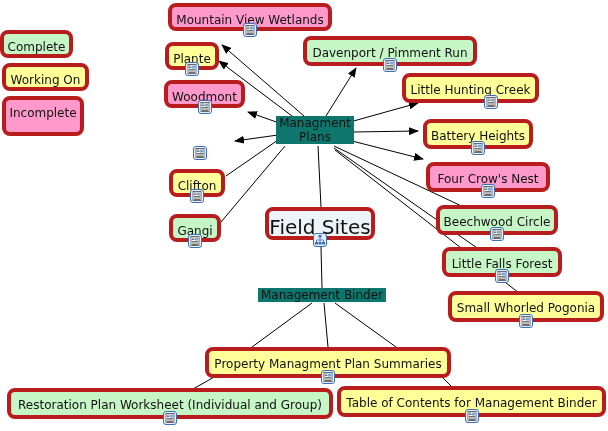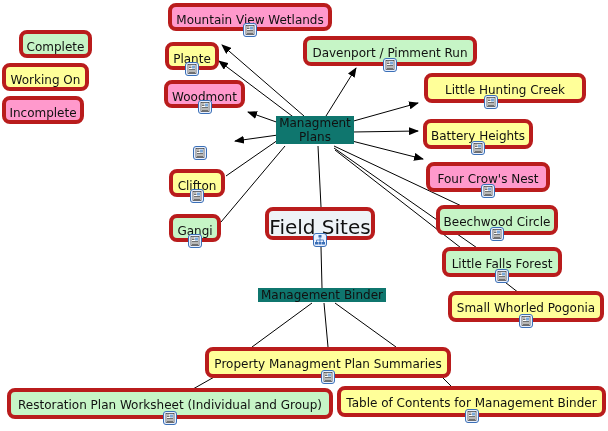--- a/index.html
+++ b/index.html
@@ -44,23 +44,23 @@
       <line x1="335" y1="150" x2="528" y2="300" stroke="#000000" stroke-width="1"></line>
       <line x1="318" y1="146" x2="321" y2="207" stroke="#000000" stroke-width="1"></line>
       <line x1="321" y1="247" x2="322" y2="288" stroke="#000000" stroke-width="1"></line>
       <line x1="312" y1="303" x2="252" y2="347" stroke="#000000" stroke-width="1"></line>
       <line x1="324" y1="303" x2="328" y2="347" stroke="#000000" stroke-width="1"></line>
       <line x1="335" y1="303" x2="396" y2="347" stroke="#000000" stroke-width="1"></line>
       <line x1="216" y1="376" x2="193" y2="389" stroke="#000000" stroke-width="1"></line>
       <line x1="441" y1="376" x2="451" y2="386" stroke="#000000" stroke-width="1"></line>
     </svg>
 
-  <div class="node complete" style="left:19px;top:30px;width:73px;height:28px;"><span>Complete</span></div>
+  <div class="node complete" style="left:0;top:30px;width:73px;height:28px;"><span>Complete</span></div>
   <div class="node working" style="left:2px;top:63px;width:87px;height:28px;"><span>Working On</span></div>
-  <div class="node incomplete" style="left:2px;top:96px;width:82px;height:28px;"><span>Incomplete</span></div>
+  <div class="node incomplete" style="left:2px;top:96px;width:82px;height:40px;"><span>Incomplete</span></div>
 
   <div class="label" style="left:276px;top:116px;width:78px;">
     <div>Managment</div>
     <div>Plans</div>
   </div>
   <div class="label" style="left:258px;top:288px;width:128px;"><span>Management Binder</span></div>
 
   <div class="node root" style="left:265px;top:207px;width:110px;height:33px;"><span>Field Sites</span></div>
   <div class="res-icon" style="left:313px;top:233px;">
     <svg width="12" height="12" viewBox="0 0 12 12">
@@ -71,21 +71,21 @@
         <path d="M6 3.5V6M2.5 6H9.5M2.5 6V8M9.5 6V8M6 6V8" stroke="#3a6fb7" stroke-width="0.8" fill="none"></path>
       </svg>
   </div>
 
   <div class="node incomplete" style="left:168px;top:3px;width:164px;height:28px;"><span>Mountain View Wetlands</span></div>
   <div class="node working" style="left:165px;top:42px;width:54px;height:28px;"><span>Plante</span></div>
   <div class="node incomplete" style="left:164px;top:80px;width:81px;height:28px;"><span>Woodmont</span></div>
   <div class="node working" style="left:169px;top:169px;width:56px;height:28px;"><span>Clifton</span></div>
   <div class="node complete" style="left:169px;top:214px;width:52px;height:28px;text-align:center;"><span>Gangi</span></div>
   <div class="node complete" style="left:303px;top:36px;width:174px;height:30px;"><span>Davenport / Pimment Run</span></div>
-  <div class="node working" style="left:424px;top:73px;width:162px;height:30px;"><span>Little Hunting Creek</span></div>
+  <div class="node working" style="left:402px;top:73px;width:137px;height:30px;"><span>Little Hunting Creek</span></div>
   <div class="node working" style="left:423px;top:119px;width:110px;height:30px;"><span>Battery Heights</span></div>
   <div class="node incomplete" style="left:426px;top:162px;width:124px;height:30px;"><span>Four Crow's Nest</span></div>
   <div class="node complete" style="left:436px;top:205px;width:122px;height:30px;"><span>Beechwood Circle</span></div>
   <div class="node complete" style="left:442px;top:247px;width:120px;height:30px;"><span>Little Falls Forest</span></div>
   <div class="node working" style="left:205px;top:347px;width:246px;height:31px;"><span>Property Managment Plan Summaries</span></div>
 
   <div class="node working" style="left:448px;top:291px;width:156px;height:31px;"><span>Small Whorled Pogonia</span></div>
   <div class="node complete" style="left:7px;top:388px;width:326px;height:31px;"><span>Restoration Plan Worksheet (Individual and Group)</span></div>
   <div class="node working" style="left:337px;top:386px;width:269px;height:31px;"><span>Table of Contents for Management Binder</span></div>
 <div class="res-icon" style="left: 243px; top: 23px;">

